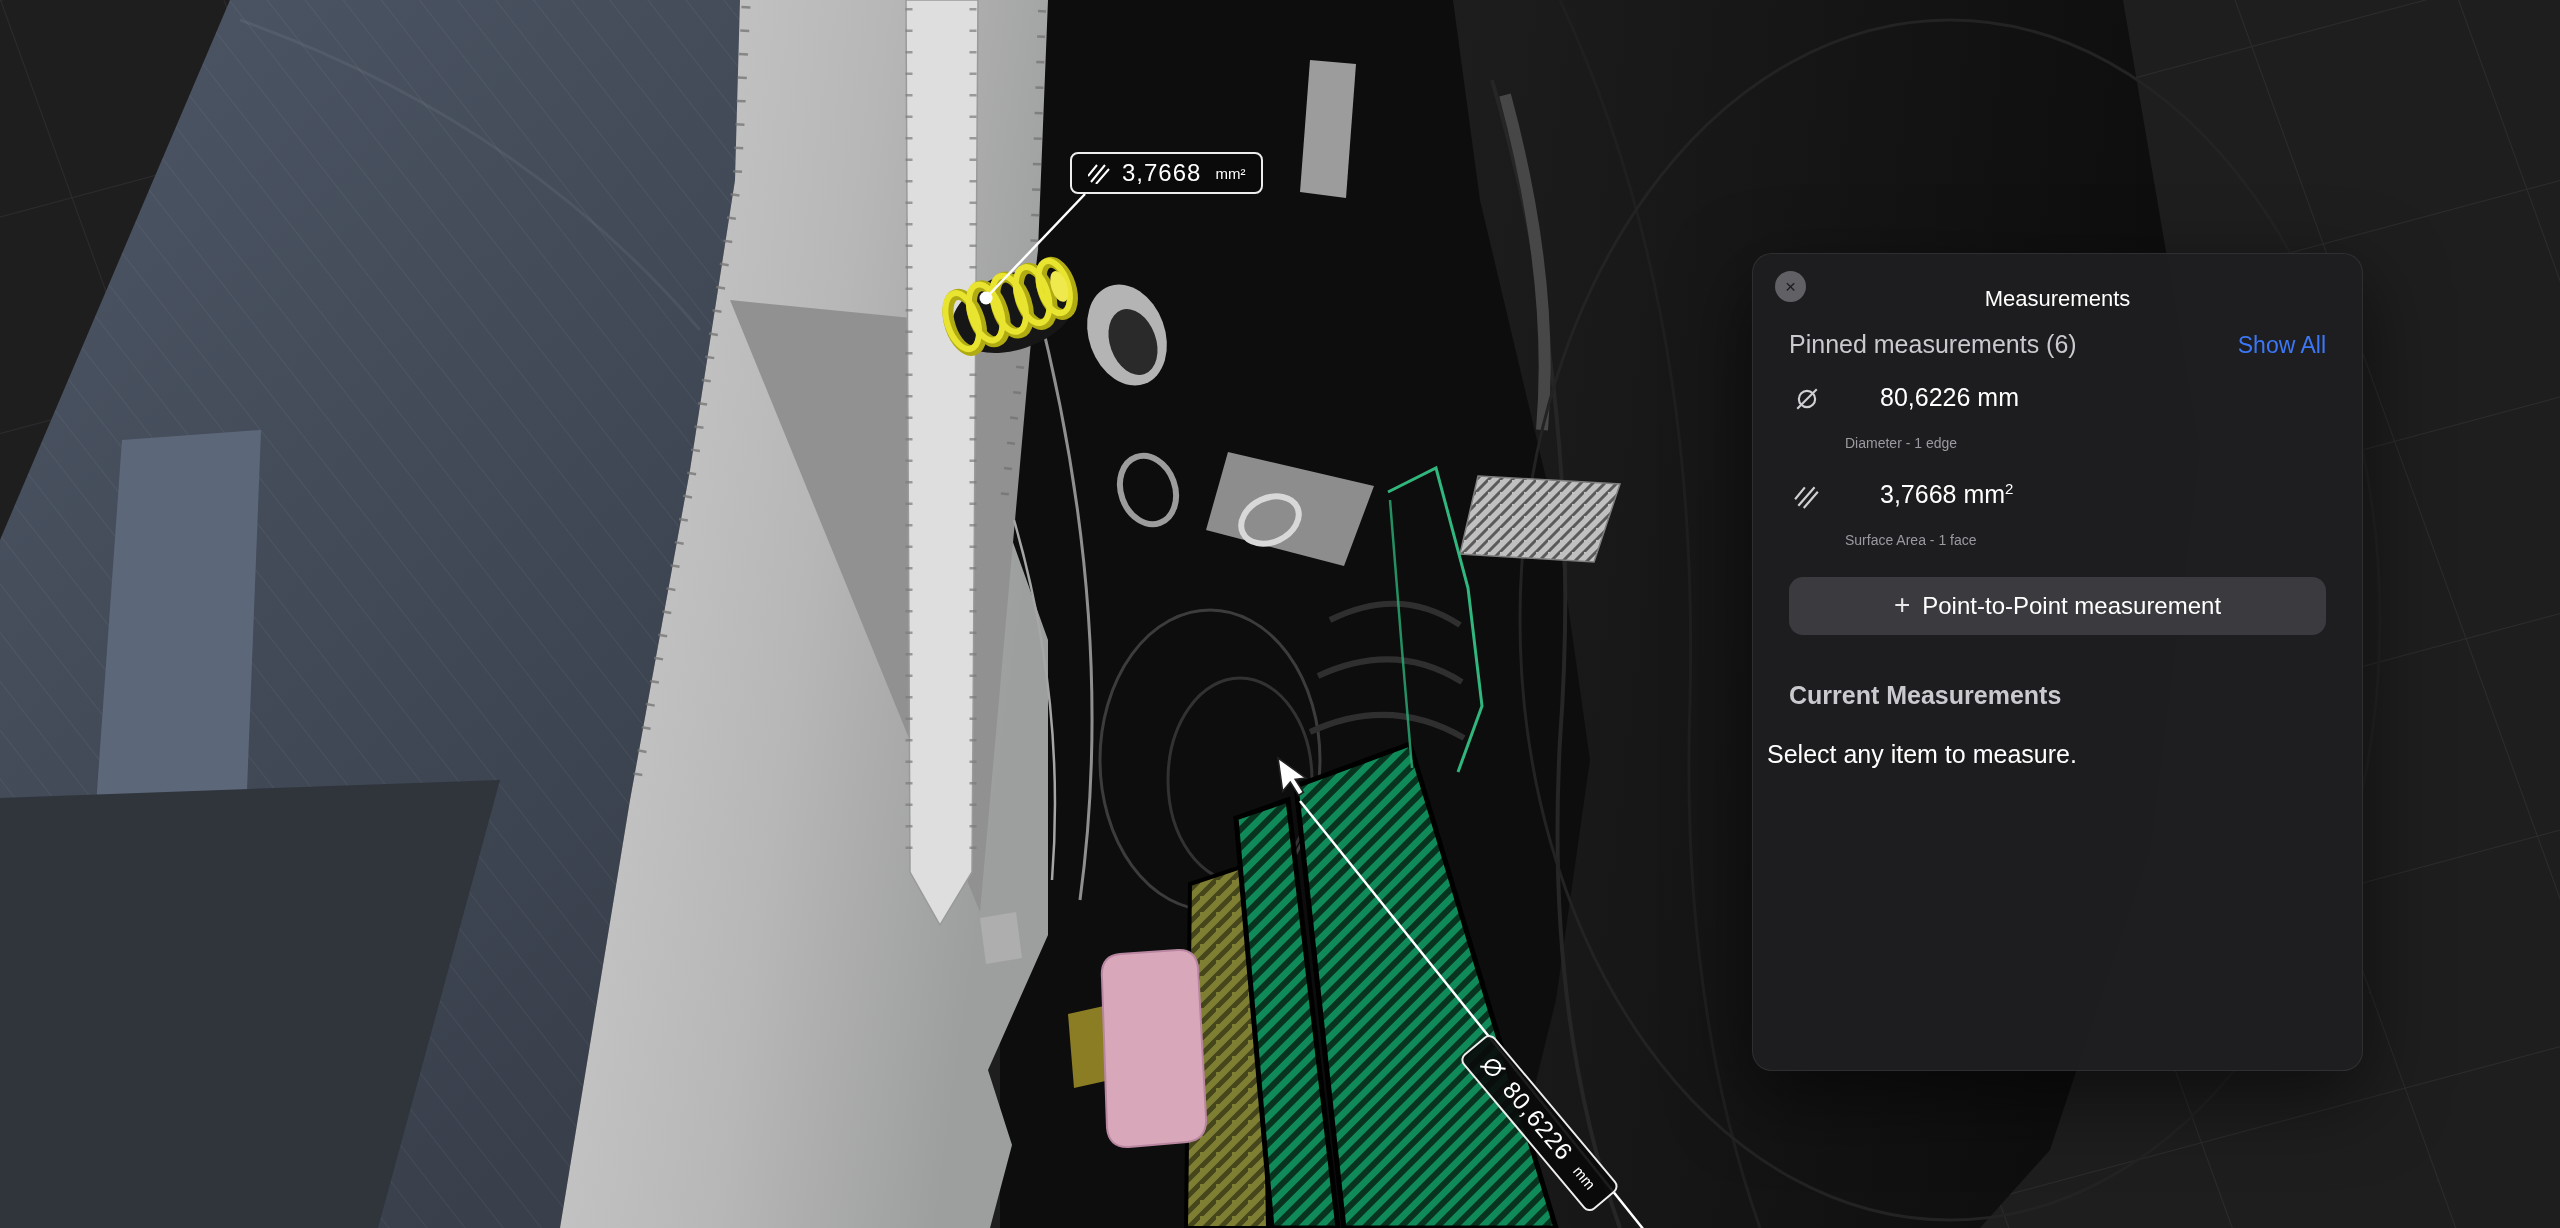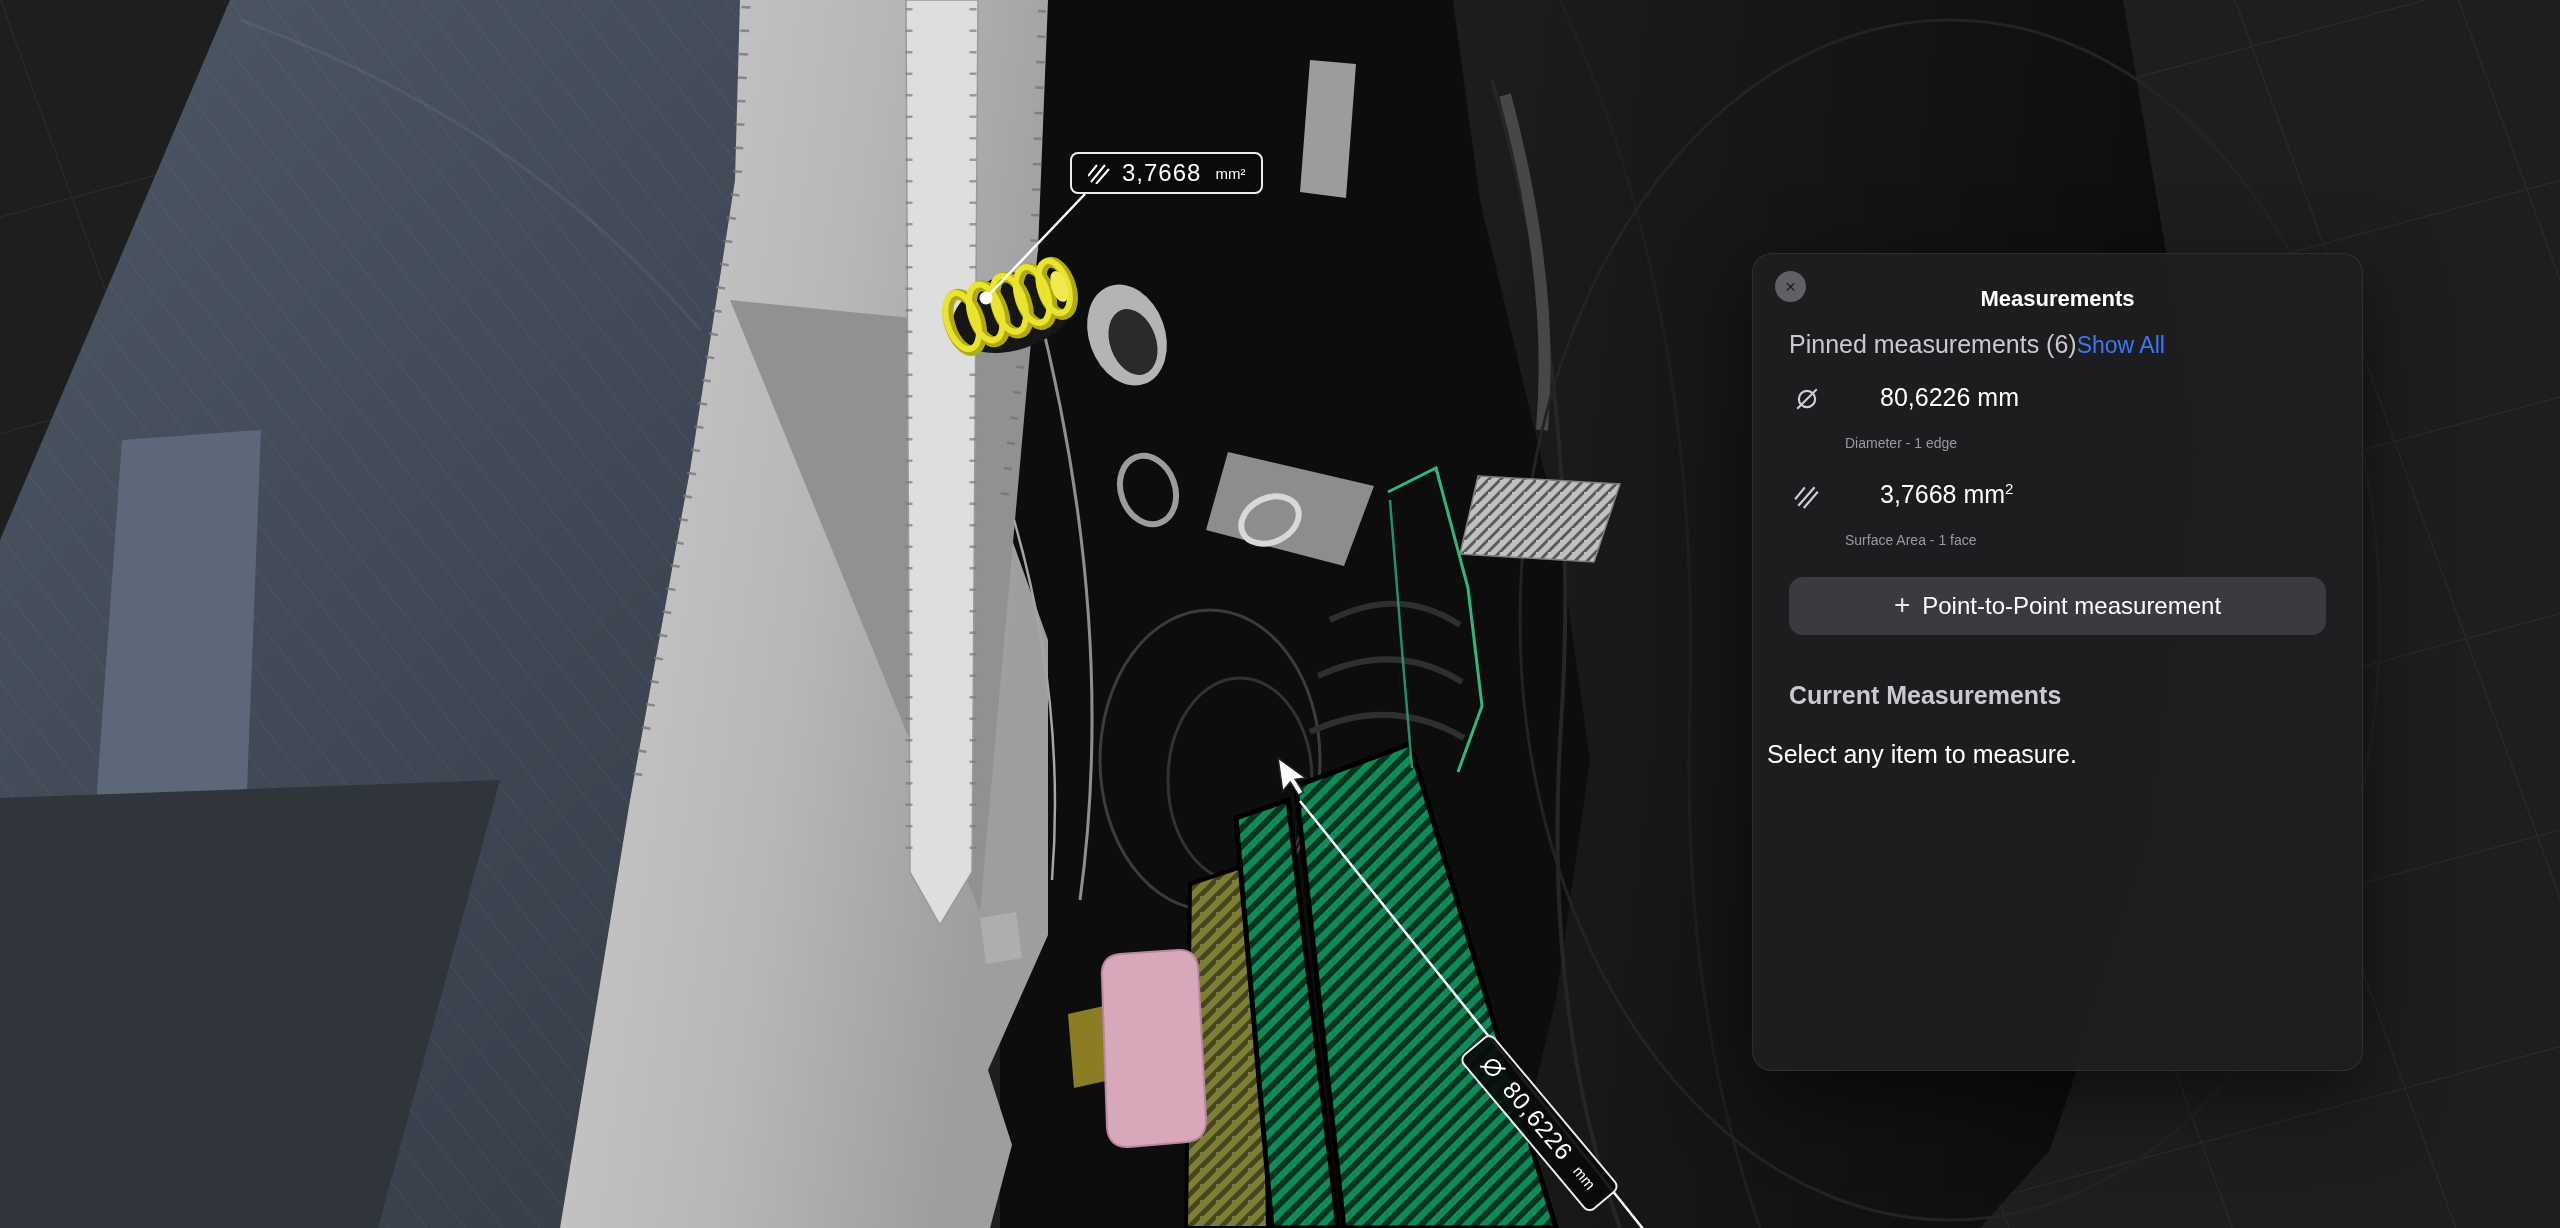--- a/index.html
+++ b/index.html
@@ -26,22 +26,22 @@
     background:rgba(30,30,32,0.97);border:1px solid rgba(255,255,255,0.08);
     border-radius:20px;box-shadow:0 26px 80px rgba(0,0,0,0.55);
     color:#fff;z-index:10;box-sizing:border-box;
   }
   .panel-header{position:relative;height:62px;display:flex;align-items:center;justify-content:center;}
   .close-btn{
     position:absolute;left:22px;top:17px;width:31px;height:31px;border-radius:50%;
     background:#606065;border:none;color:#1d1d1f;font-size:19px;line-height:31px;
     display:flex;align-items:center;justify-content:center;cursor:pointer;padding:0;
   }
-  .panel-title{font-size:22px;font-weight:700;color:#fff;margin-top:28px;}
-  .pinned-row{display:flex;align-items:baseline;padding:14px 36px 6px 36px;}
+  .panel-title{font-size:22px;font-weight:400;color:#fff;margin-top:28px;}
+  .pinned-row{display:flex;justify-content:space-between;align-items:baseline;padding:14px 36px 6px 36px;}
   .section-h{font-size:25px;color:#c9c9ce;font-weight:500;}
   .show-all{font-size:23px;color:#3b77f6;cursor:pointer;text-decoration:none;}
   .rows{padding:18px 36px 0 36px;}
   .mrow{display:flex;gap:20px;margin-bottom:29px;cursor:pointer;}
   .micon{width:36px;flex:0 0 36px;display:flex;justify-content:center;align-items:flex-start;padding-top:3px;}
   .mval{font-size:25px;color:#fff;line-height:1.15;margin-left:35px;}
   .mval sup{font-size:15px;}
   .mdetail{font-size:14px;color:#9a9aa0;margin-top:23px;}
   .ptp-btn{
     display:flex;align-items:center;justify-content:center;gap:12px;

